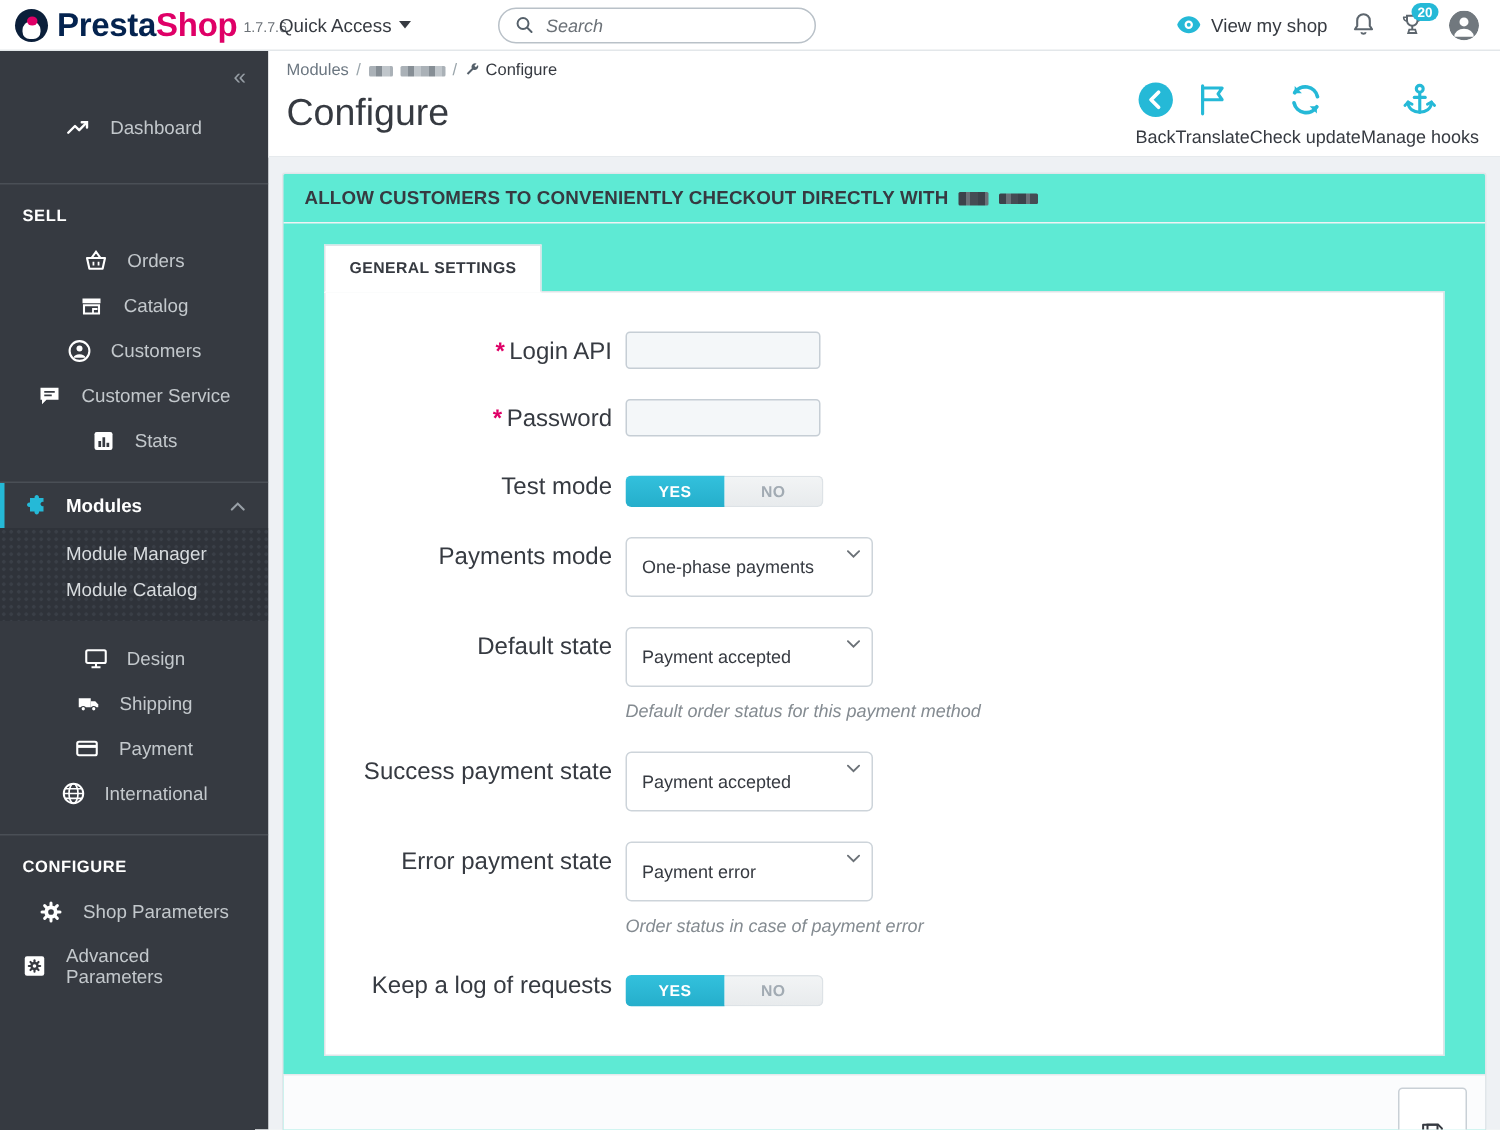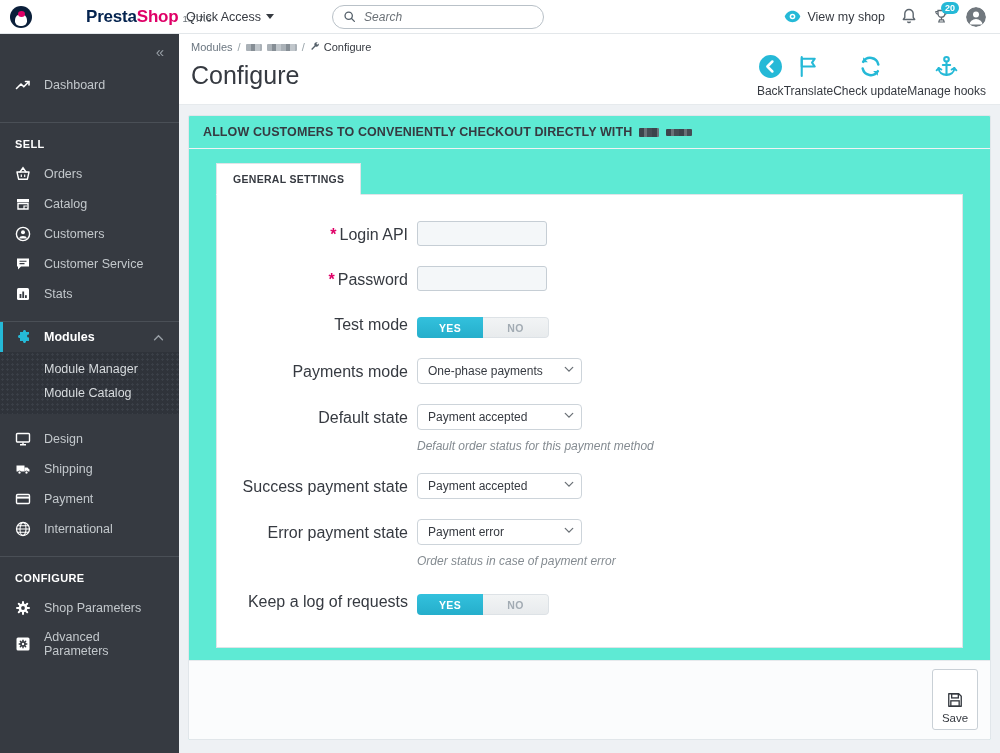--- a/index.html
+++ b/index.html
@@ -9,21 +9,21 @@
   
   .topbar { height:34px; background:#fff; display:flex; align-items:center;
     border-bottom:1px solid #e3e7ea; position:relative; z-index:20; }
   .brand { display:flex; align-items:center; padding-left:10px; width:186px; }
   .brand-logo { width:22px; height:22px; border-radius:50%; background:#0b1f3a;
     position:relative; overflow:hidden; margin-right:6px; flex:none; }
   .brand-logo::before { content:""; position:absolute; left:5px; top:8px; width:12px; height:12px;
     background:#fff; border-radius:50% 50% 40% 40%; }
   .brand-logo::after { content:""; position:absolute; left:8px; top:5px; width:7px; height:6px;
     background:#df0067; border-radius:50%; }
-  .brand-name { font-size:17px; font-weight:bold; letter-spacing:-.2px;margin-left:48px; }
+  .brand-name { font-size:22px; font-weight:bold; letter-spacing:-.2px; }
   .brand-presta { color:#04234f; } .brand-shop { color:#df0067; }
   .brand-version { font-size:9.5px; color:#6b7177; margin-left:4px; margin-top:3px; }
   .quick-access { font-size:12.5px; color:#363a41; display:flex; align-items:center; gap:5px; cursor:pointer; }
   .caret-down { width:0; height:0; border-left:4px solid transparent; border-right:4px solid transparent;
     border-top:5px solid #363a41; display:inline-block; }
   .search-wrap { margin-left:58px; width:212px; height:24px; border:1px solid #b9c1c8;
     border-radius:13px; display:flex; align-items:center; padding:0 10px; background:#fff; }
   .search-wrap input { border:none; outline:none; flex:1; font-size:12px; font-style:italic;
     color:#363a41; background:transparent; margin-left:8px; font-family:"Liberation Sans",sans-serif;}
   .search-wrap input::placeholder { color:#6b7177; font-style:italic; }
@@ -35,21 +35,21 @@
   .avatar { width:20px; height:20px; border-radius:50%; overflow:hidden; display:block; }
 
   
   .app { display:flex; height:719px; }
   .sidebar { width:179px; flex:none; background:#363a41; color:#c3c8cc; font-size:12.5px;
     overflow:hidden; }
   .content { flex:1; display:flex; flex-direction:column; background:#eef1f4; min-width:0; }
 
   
   .collapse-row { text-align:right; padding:9px 15px 2px; color:#979ea5; font-size:15px; cursor:pointer; }
-  .side-item { display:flex; align-items:center; gap:13px; padding:7px 15px; color:#c3c8cc; cursor:pointer; }
+  .side-item { display:flex; align-items:center; gap:13px; padding:7px 15px; color:#c3c8cc; cursor:pointer;justify-content:center; }
   .side-item .si-icon { width:16px; height:16px; flex:none; display:flex; align-items:center; justify-content:center; }
   .dashboard-item { margin:8px 0 22px; }
   .side-divider { border:none; border-top:1px solid #4a4f56; margin:12px 0 0; }
   .section-title { padding:15px 15px 9px; color:#fff; font-weight:bold; font-size:11px; letter-spacing:.4px; }
   .side-item.active { border-left:3px solid #25b9d7; padding-left:12px; color:#fff; font-weight:bold; }
   .side-item.active .chev { margin-left:auto; }
   .submenu { background:#2f333a; padding:5px 0 9px;
     background-image:radial-gradient(#3a3f47 1px, transparent 1.2px); background-size:5px 5px; }
   .submenu-item { padding:5px 15px 5px 44px; color:#d8dcdf; cursor:pointer; }
 
@@ -88,21 +88,21 @@
     background:#f4f7f9; padding:0 8px; font-size:12px; color:#363a41; outline:none;
     font-family:"Liberation Sans",sans-serif; }
   .toggle { display:inline-flex; border-radius:4px; overflow:hidden; margin-top:6px;
     box-shadow:inset 0 0 0 1px rgba(0,0,0,0.04); }
   .toggle .opt { width:66px; height:21px; display:flex; align-items:center; justify-content:center;
     font-size:10.5px; font-weight:bold; cursor:pointer; letter-spacing:.3px; }
   .toggle .opt.on { background:linear-gradient(#33c1dd,#25aecb); color:#fff; }
   .toggle .opt.off { background:linear-gradient(#f2f4f5,#e8ebed); color:#a2abb3;
     border:1px solid #dde2e6; border-left:none; border-radius:0 4px 4px 0; }
   .select-wrap { position:relative; width:165px; }
-  .select-wrap select { width:100%; height:26px; border:1px solid #cdd4da; border-radius:4px;
+  .select-wrap select { width:100%; height:40px; border:1px solid #cdd4da; border-radius:4px;
     background:#fff; padding:0 24px 0 10px; font-size:12px; color:#363a41;
     appearance:none; -webkit-appearance:none; -moz-appearance:none; outline:none;
     font-family:"Liberation Sans",sans-serif; cursor:pointer; }
   .select-chev { position:absolute; right:8px; top:8px; pointer-events:none; display:flex; }
   .help-text { font-size:12px; font-style:italic; color:#848b91; margin-top:9px; }
 
   .card-footer { border-top:1px solid #e6eaed; background:#fbfcfd; padding:8px 12px 9px;
     display:flex; justify-content:flex-end; }
   .save-btn { min-width:46px; background:#fff; border:1px solid #c9d0d6; border-radius:3px;
     display:flex; flex-direction:column; align-items:center; gap:2px; font-size:11.5px;

